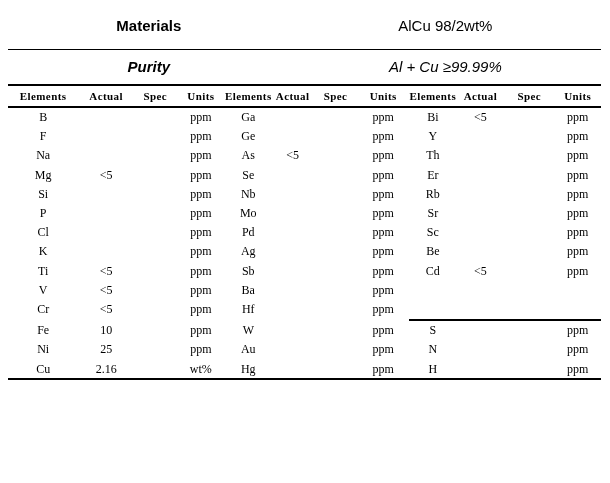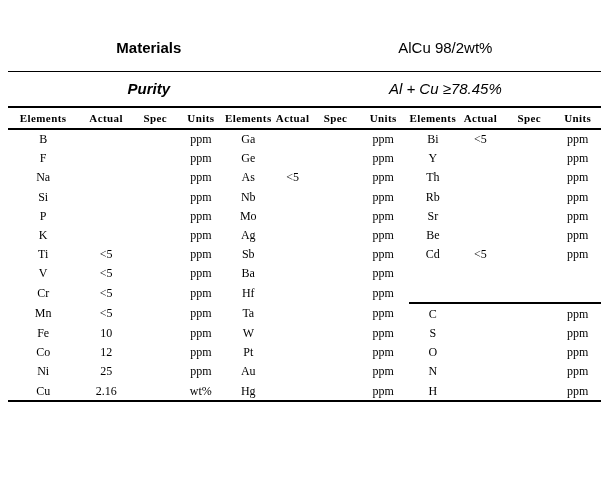--- a/index.html
+++ b/index.html
@@ -30,21 +30,21 @@
   }
   table.hdr td {
     text-align: center;
     vertical-align: middle;
     font-size: 15px;
     padding: 0;
   }
   table.hdr tr.r1 td {
     height: 46.5px;
     border-bottom: 1.5px solid #000;
-    padding-top: 24px;
+    padding-top: 2px;
   }
   table.hdr tr.r2 td {
     height: 34.5px;
     border-bottom: 2.5px solid #000;
     font-style: italic;
   }
   td.hlabel { font-weight: bold; }
   
   table.main {
     width: 100%;
@@ -90,21 +90,21 @@
         <col style="width:47.5%">
         <col style="width:52.5%">
       </colgroup>
       <tbody>
           <tr class="r1">
         <td class="hlabel">Materials</td>
         <td>AlCu 98/2wt%</td>
       </tr>
       <tr class="r2">
         <td class="hlabel">Purity</td>
-        <td>Al + Cu ≥78.45%</td>
+        <td>Al + Cu ≥99.99%</td>
       </tr>
     </tbody>
       </table>
 
     <table class="main">
       <colgroup>
         <col style="width:11.85%">
           <col style="width:9.4%">
           <col style="width:7.2%">
           <col style="width:8.15%">
@@ -170,20 +170,34 @@
             <td>As</td>
             <td>&lt;5</td>
             <td></td>
             <td>ppm</td>
             <td>Th</td>
             <td></td>
             <td></td>
             <td>ppm</td>
           </tr>
           <tr>
+            <td>Mg</td>
+            <td>&lt;5</td>
+            <td></td>
+            <td>ppm</td>
+            <td>Se</td>
+            <td></td>
+            <td></td>
+            <td>ppm</td>
+            <td>Er</td>
+            <td></td>
+            <td></td>
+            <td>ppm</td>
+          </tr>
+          <tr>
             <td>Si</td>
             <td></td>
             <td></td>
             <td>ppm</td>
             <td>Nb</td>
             <td></td>
             <td></td>
             <td>ppm</td>
             <td>Rb</td>
             <td></td>
@@ -193,20 +207,34 @@
           <tr>
             <td>P</td>
             <td></td>
             <td></td>
             <td>ppm</td>
             <td>Mo</td>
             <td></td>
             <td></td>
             <td>ppm</td>
             <td>Sr</td>
+            <td></td>
+            <td></td>
+            <td>ppm</td>
+          </tr>
+          <tr>
+            <td>Cl</td>
+            <td></td>
+            <td></td>
+            <td>ppm</td>
+            <td>Pd</td>
+            <td></td>
+            <td></td>
+            <td>ppm</td>
+            <td>Sc</td>
             <td></td>
             <td></td>
             <td>ppm</td>
           </tr>
           <tr>
             <td>K</td>
             <td></td>
             <td></td>
             <td>ppm</td>
             <td>Ag</td>
@@ -254,62 +282,34 @@
             <td>Hf</td>
             <td></td>
             <td></td>
             <td>ppm</td>
             <td class="rule"></td>
             <td class="rule"></td>
             <td class="rule"></td>
             <td class="rule"></td>
           </tr>
           <tr>
-            <td>Mn</td>
-            <td>&lt;5</td>
-            <td></td>
-            <td>ppm</td>
-            <td>Ta</td>
-            <td></td>
-            <td></td>
-            <td>ppm</td>
-            <td>C</td>
-            <td></td>
-            <td></td>
-            <td>ppm</td>
-          </tr>
-          <tr>
             <td>Fe</td>
             <td>10</td>
             <td></td>
             <td>ppm</td>
             <td>W</td>
             <td></td>
             <td></td>
             <td>ppm</td>
             <td>S</td>
             <td></td>
             <td></td>
             <td>ppm</td>
           </tr>
           <tr>
-            <td>Co</td>
-            <td>12</td>
-            <td></td>
-            <td>ppm</td>
-            <td>Pt</td>
-            <td></td>
-            <td></td>
-            <td>ppm</td>
-            <td>O</td>
-            <td></td>
-            <td></td>
-            <td>ppm</td>
-          </tr>
-          <tr>
             <td>Ni</td>
             <td>25</td>
             <td></td>
             <td>ppm</td>
             <td>Au</td>
             <td></td>
             <td></td>
             <td>ppm</td>
             <td>N</td>
             <td></td>

